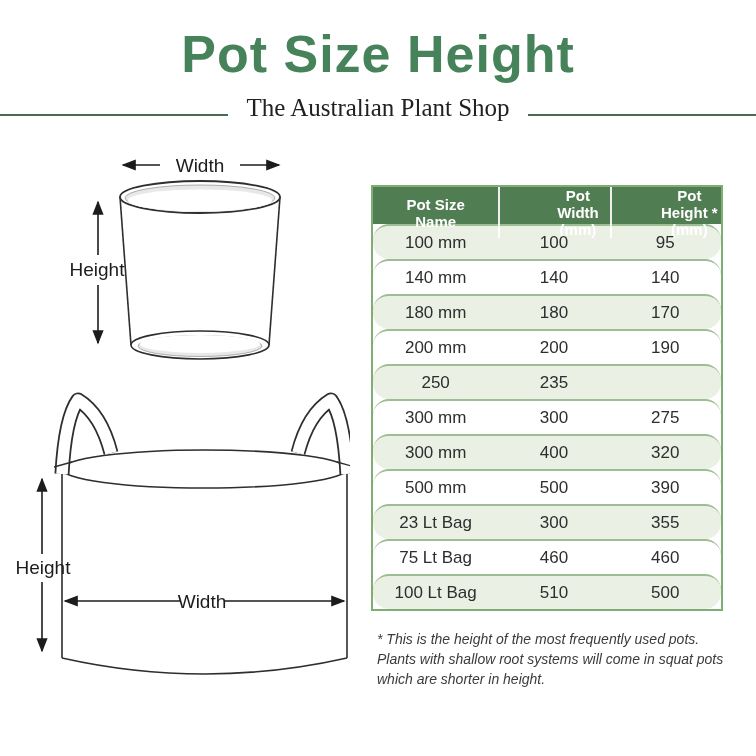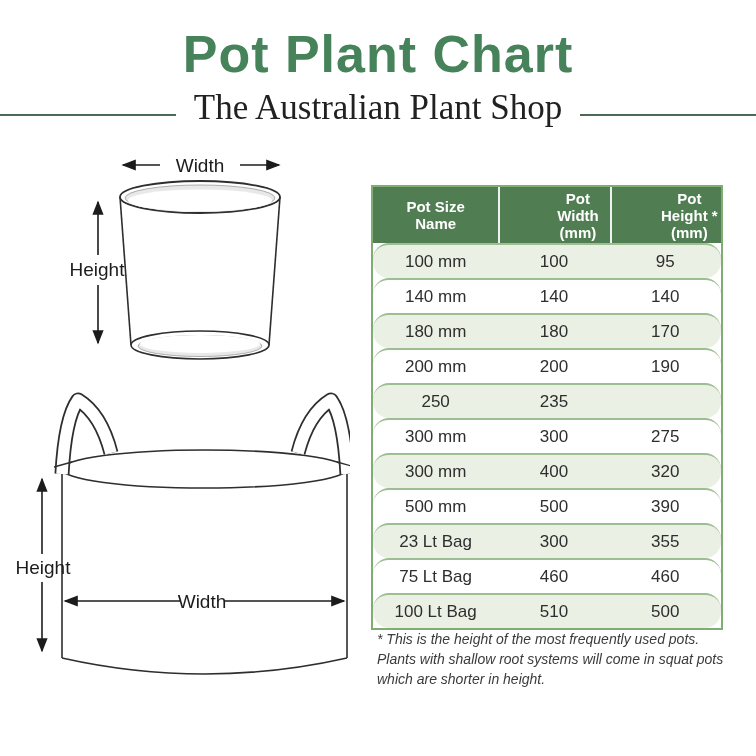--- a/index.html
+++ b/index.html
@@ -21,33 +21,33 @@
   .title{
     position:absolute;top:24px;left:0;width:100%;text-align:center;
     font-size:52px;font-weight:800;letter-spacing:1px;color:var(--title-green);
   }
   .subtitle-row{
     position:absolute;top:88px;left:0;width:100%;height:40px;
     display:flex;align-items:center;gap:18px;
   }
   .subtitle-row .rule{flex:1;height:2px;background:var(--rule-green);transform:translateY(7px);}
   .subtitle{
-    font-family:"Liberation Serif",serif;font-size:35px;color:#212121;white-space:nowrap;
+    font-family:"Liberation Serif",serif;font-size:25px;color:#212121;white-space:nowrap;
   }
   .pot-svg{position:absolute;left:55px;top:145px;}
   .bag-svg{position:absolute;left:15px;top:390px;}
   svg text{
     font-family:"Liberation Sans",sans-serif;font-size:19px;fill:#1c1c1c;
   }
   .pots-table{
     position:absolute;left:371px;top:185px;width:352px;
     border:2px solid var(--outer-border);background:#fff;
   }
   .thead{
-    display:grid;grid-template-columns:36% 32% 32%;height:56px;
+    display:grid;grid-template-columns:36% 32% 32%;height:37px;
     background:var(--header-green);
   }
   .th{
     display:flex;flex-direction:column;align-items:center;justify-content:center;
     color:#fff;font-weight:bold;font-size:15px;line-height:17px;text-align:center;
   }
   .th + .th{border-left:2px solid rgba(255,255,255,0.9);padding-left:46px;}
   .tr{
     display:grid;grid-template-columns:36% 32% 32%;
     border-top:2px solid var(--separator-green);background:#fff;border-radius:16px;
@@ -60,21 +60,21 @@
   .footnote{
     position:absolute;left:377px;top:630px;width:348px;
     font-size:14px;font-style:italic;color:#3b3b3b;line-height:1.42;
   }
 </style>
 </head>
 <body>
 
 <div class="page">
 
-  <div class="title">Pot Plant Chart</div>
+  <div class="title">Pot Size Height</div>
 
   <div class="subtitle-row">
     <div class="rule"></div>
     <div class="subtitle">The Australian Plant Shop</div>
     <div class="rule"></div>
   </div>
 
   <svg class="pot-svg" width="260" height="232" viewBox="0 0 260 232">
     <defs>
       <marker id="ah-p" markerWidth="9" markerHeight="7" refX="8" refY="3.5" orient="auto">

